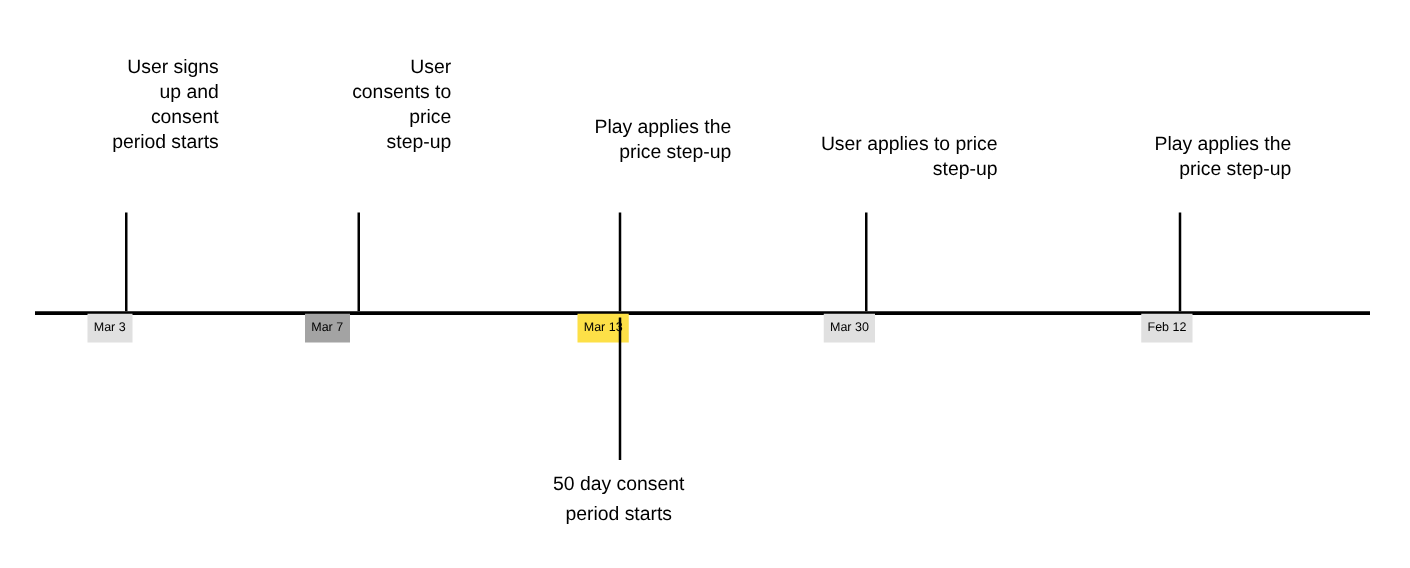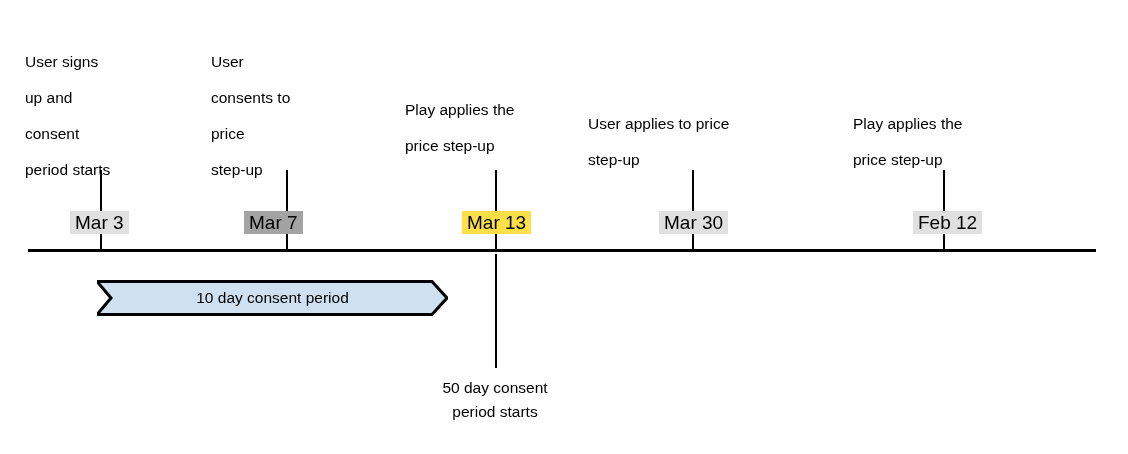--- a/index.html
+++ b/index.html
@@ -29,36 +29,37 @@
   
   .tick {
     position: absolute;
     width: 2px;
     background: #000000;
   }
 
   
   .event-caption {
     position: absolute;
-    text-align: left;
+    text-align: right;
     font-size: 15.5px;
-    line-height: 36px;
+    line-height: 20px;
     color: #000000;
     white-space: pre-line;
   }
 
   
   .date-chip {
     position: absolute;
     background: #e0e0e0;
-    font-size: 19px;
+    font-size: 10px;
     line-height: 21px;
     padding: 1px 5px;
     color: #000000;
     white-space: nowrap;
+    margin-top: 40px;
   }
 
   
   .banner {
     position: absolute;
     height: 36px;
     display: flex;
     align-items: center;
     justify-content: center;
   }
@@ -115,25 +116,19 @@
 step-up</div>
   <div class="event-caption" style="left: 853px; top: 106px; width: 180px;">Play applies the
 price step-up</div>
 
   <div class="date-chip" style="left: 70px; top: 211px; background: rgb(224, 224, 224);">Mar 3</div>
   <div class="date-chip" style="left: 244px; top: 211px; background: #a3a3a3;">Mar 7</div>
   <div class="date-chip" style="left: 462px; top: 211px; background: #fde047;">Mar 13</div>
   <div class="date-chip" style="left: 659px; top: 211px; background: rgb(224, 224, 224);">Mar 30</div>
   <div class="date-chip" style="left: 913px; top: 211px; background: rgb(224, 224, 224);">Feb 12</div>
 
-  <div class="banner" style="left: 97px; top: 280px; width: 351px;">
-    <svg viewBox="0 0 351 36" preserveAspectRatio="none">
-      <polygon class="chevron-shape" points="0,1.5 335,1.5 350,18 335,34.5 0,34.5 14,18" fill="#cfe0f1" stroke="#000000" stroke-width="3" stroke-linejoin="miter" vector-effect="non-scaling-stroke"></polygon>
-    </svg>
-    <span class="banner-label">10 day consent period</span>
-  </div>
 
 
   <div class="tick" style="left: 495px; top: 254px; height: 114px; background: rgb(0, 0, 0);"></div>
   <div class="below-caption" style="left: 405px; top: 376px; width: 180px;">50 day consent
 period starts</div>
 
 </div>
 
 </body></html>

